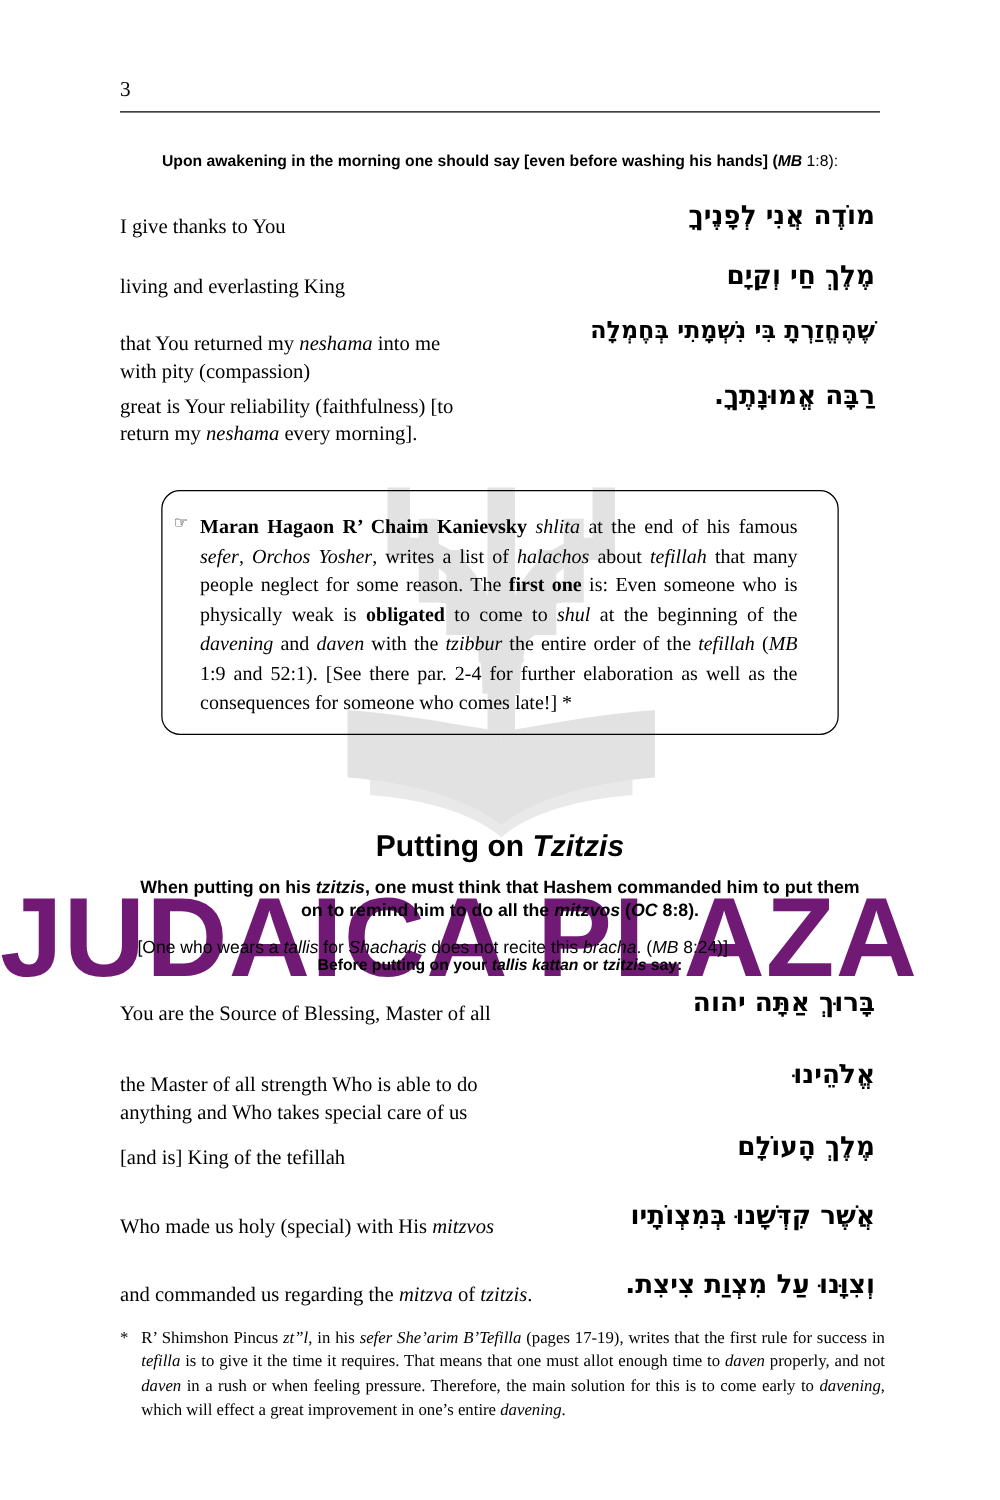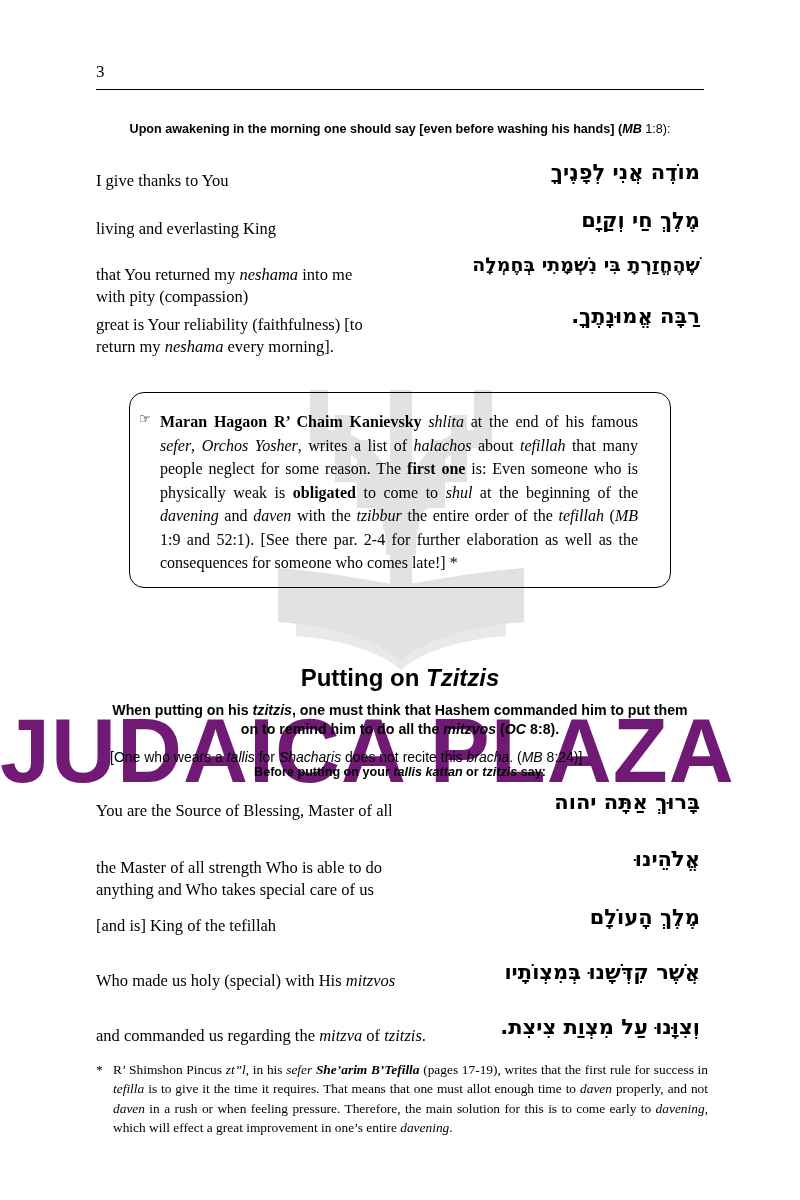--- a/index.html
+++ b/index.html
@@ -220,21 +220,21 @@
   #footnote-marker {
     position: absolute;
     left: 0;
     top: 0;
     font-size: 13.4px;
   }
   #footnote-body {
     margin-left: 17px;
   }
   #footnote-body i { font-style: italic; }
-  #footnote-body b { font-weight: bold; }
+  #footnote-body b { font-weight: normal; }
 </style>
 </head>
 <body>
 
 <div id="page">
 
   <div id="watermark-layer">
 
     <svg id="menorah-watermark" viewBox="0 0 330 340" fill="#e2e2e2">
 

